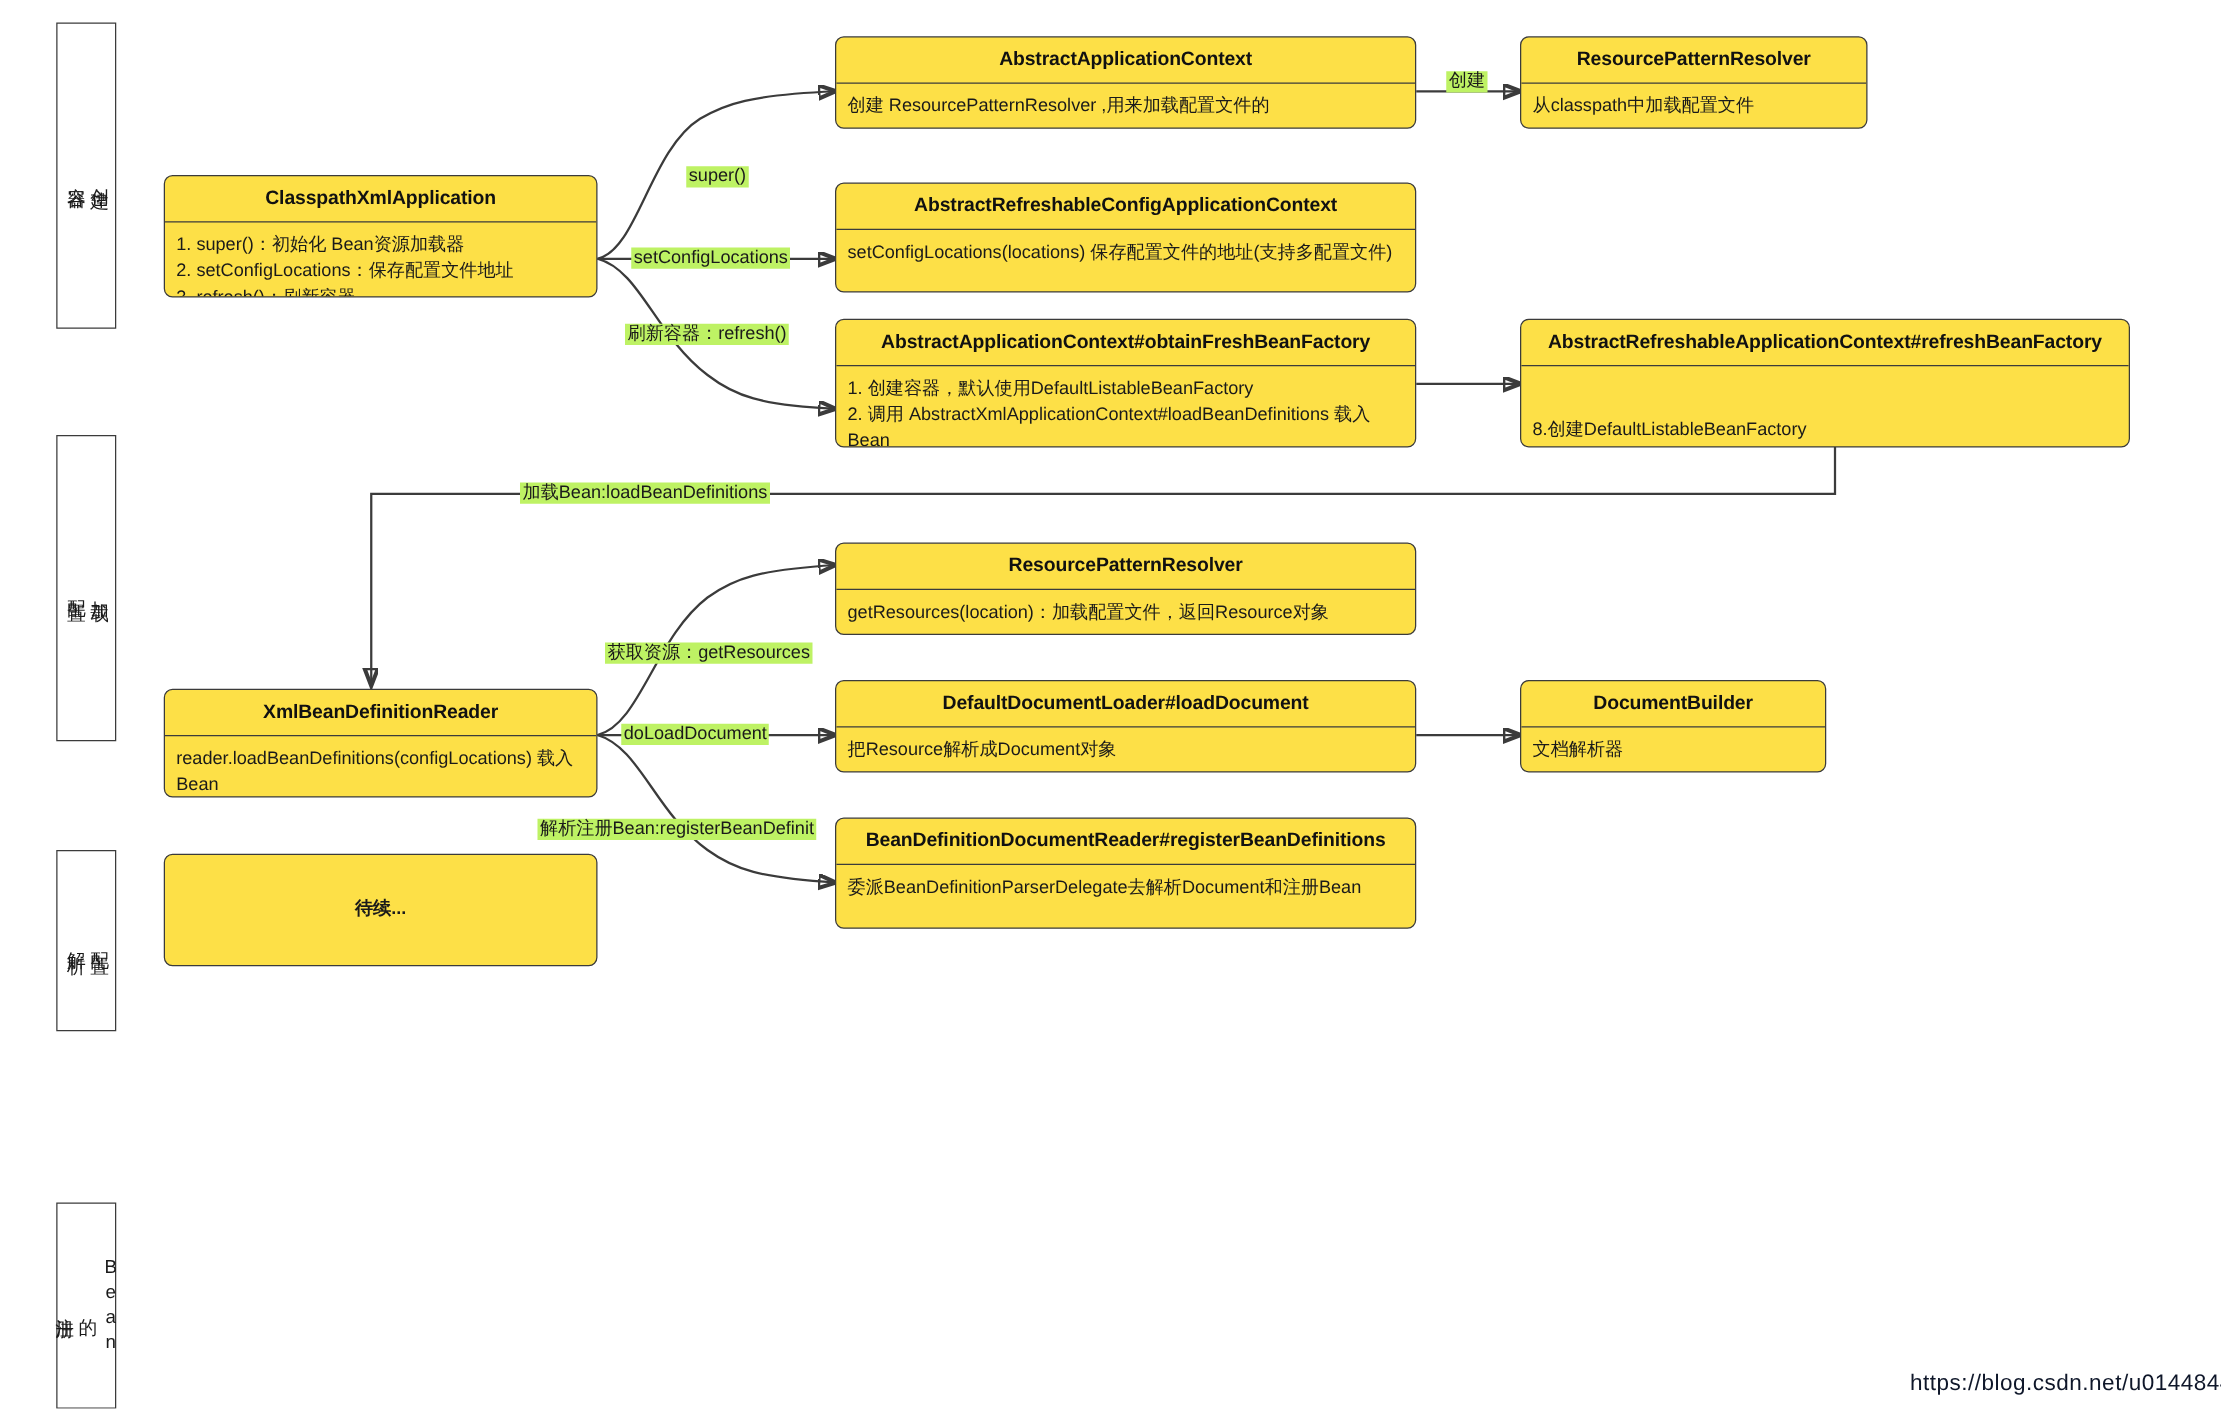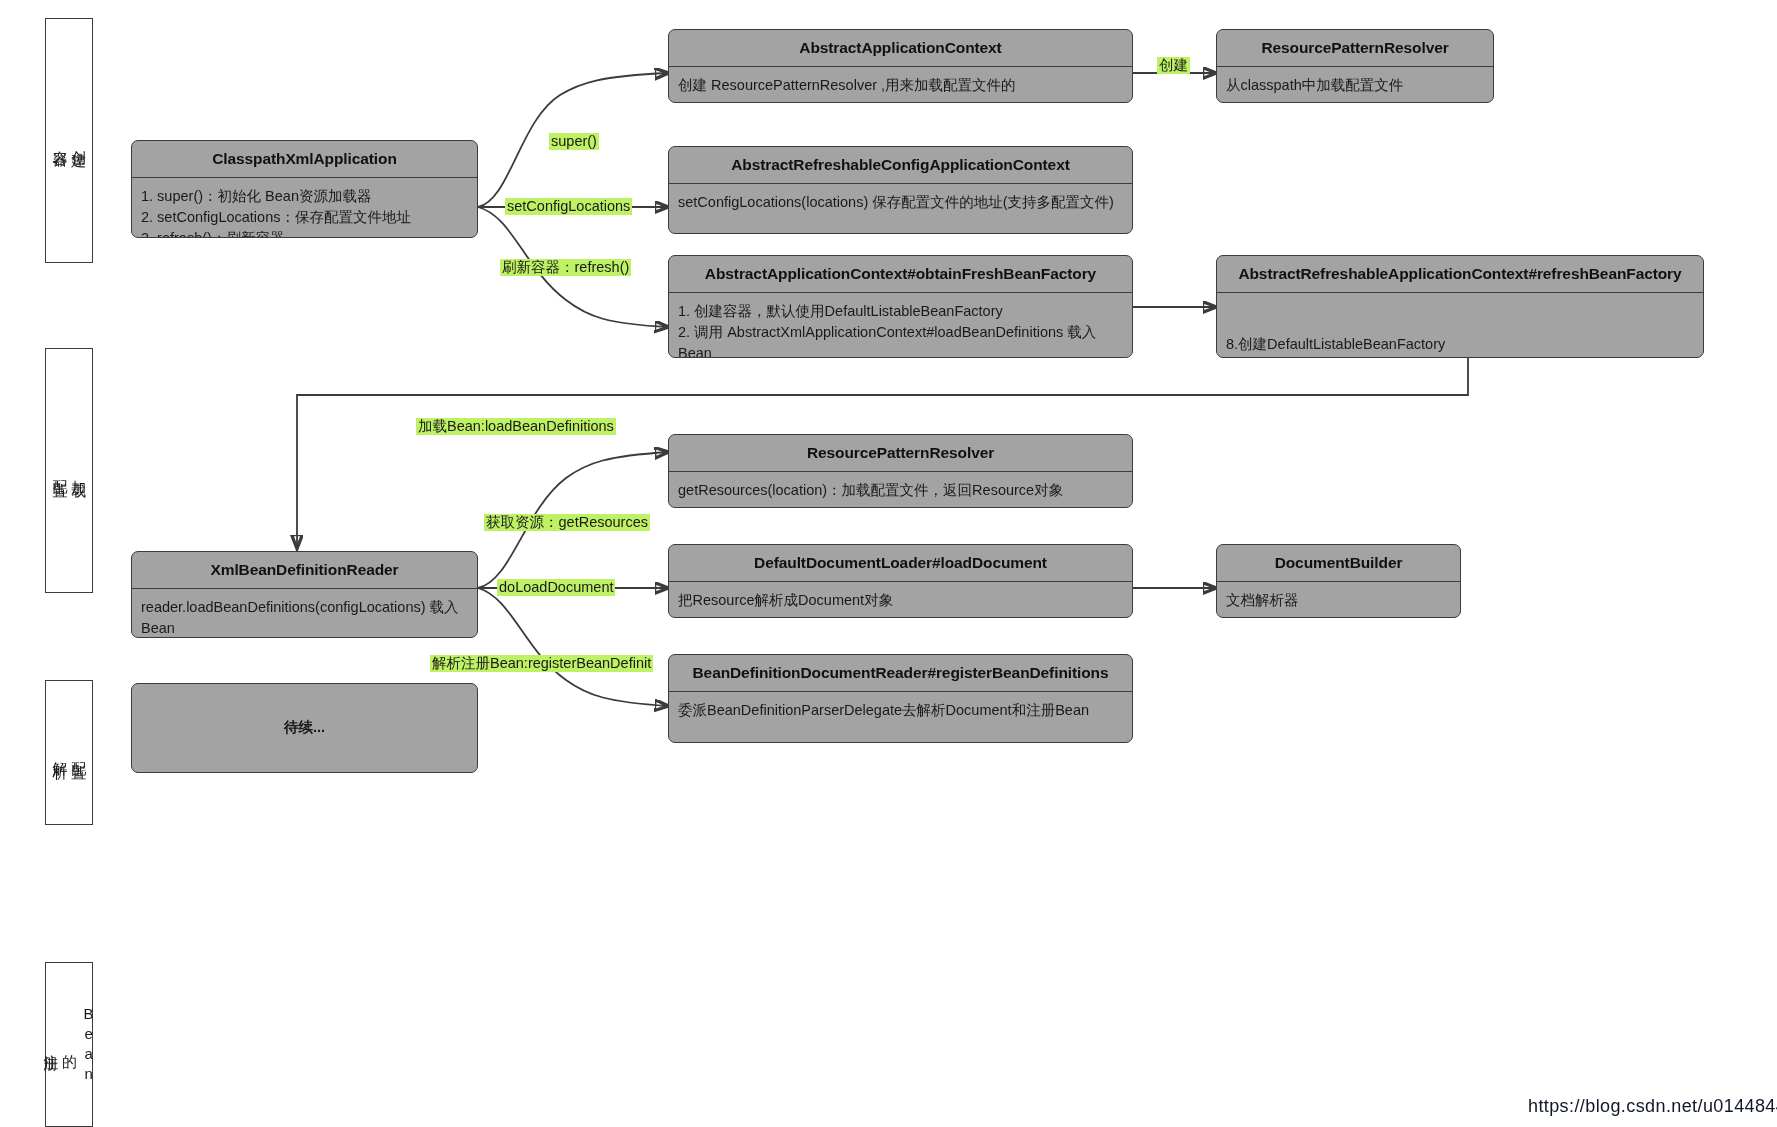--- a/index.html
+++ b/index.html
@@ -34,21 +34,21 @@
     line-height: 1.25;
     white-space: pre-line;
     text-align: center;
   }
   
   .node {
     position: absolute;
     box-sizing: border-box;
     border: 1.6px solid #3b3b3b;
     border-radius: 7px;
-    background: #a3a3a3;
+    background: #fde047;
     overflow: hidden;
     display: flex;
     flex-direction: column;
   }
   .node-title {
     font-weight: bold;
     font-size: 15.5px;
     color: #111111;
     text-align: center;
     padding: 9px 6px 8px 6px;
@@ -213,20 +213,20 @@
   </div>
 
   <div class="node plain" style="left:131px; top:683px; width:347px; height:90px;">
     <div class="node-body">待续...</div>
   </div>
 
   <span class="edge-label" style="left:549px; top:133px;">super()</span>
   <span class="edge-label" style="left:505px; top:198px;">setConfigLocations</span>
   <span class="edge-label" style="left:500px; top:259px;">刷新容器：refresh()</span>
   <span class="edge-label" style="left:1157px; top:57px;">创建</span>
-  <span class="edge-label" style="left:416px; top:386px;margin-top:32px;">加载Bean:loadBeanDefinitions</span>
+  <span class="edge-label" style="left:416px; top:386px;">加载Bean:loadBeanDefinitions</span>
   <span class="edge-label" style="left:484px; top:514px;">获取资源：getResources</span>
   <span class="edge-label" style="left:497px; top:579px;">doLoadDocument</span>
   <span class="edge-label" style="left:430px; top:655px;">解析注册Bean:registerBeanDefinit</span>
 
   <span class="watermark" style="left:1528px; top:1096px;">https://blog.csdn.net/u014484414</span>
 
 </div>
 
 </body></html>

